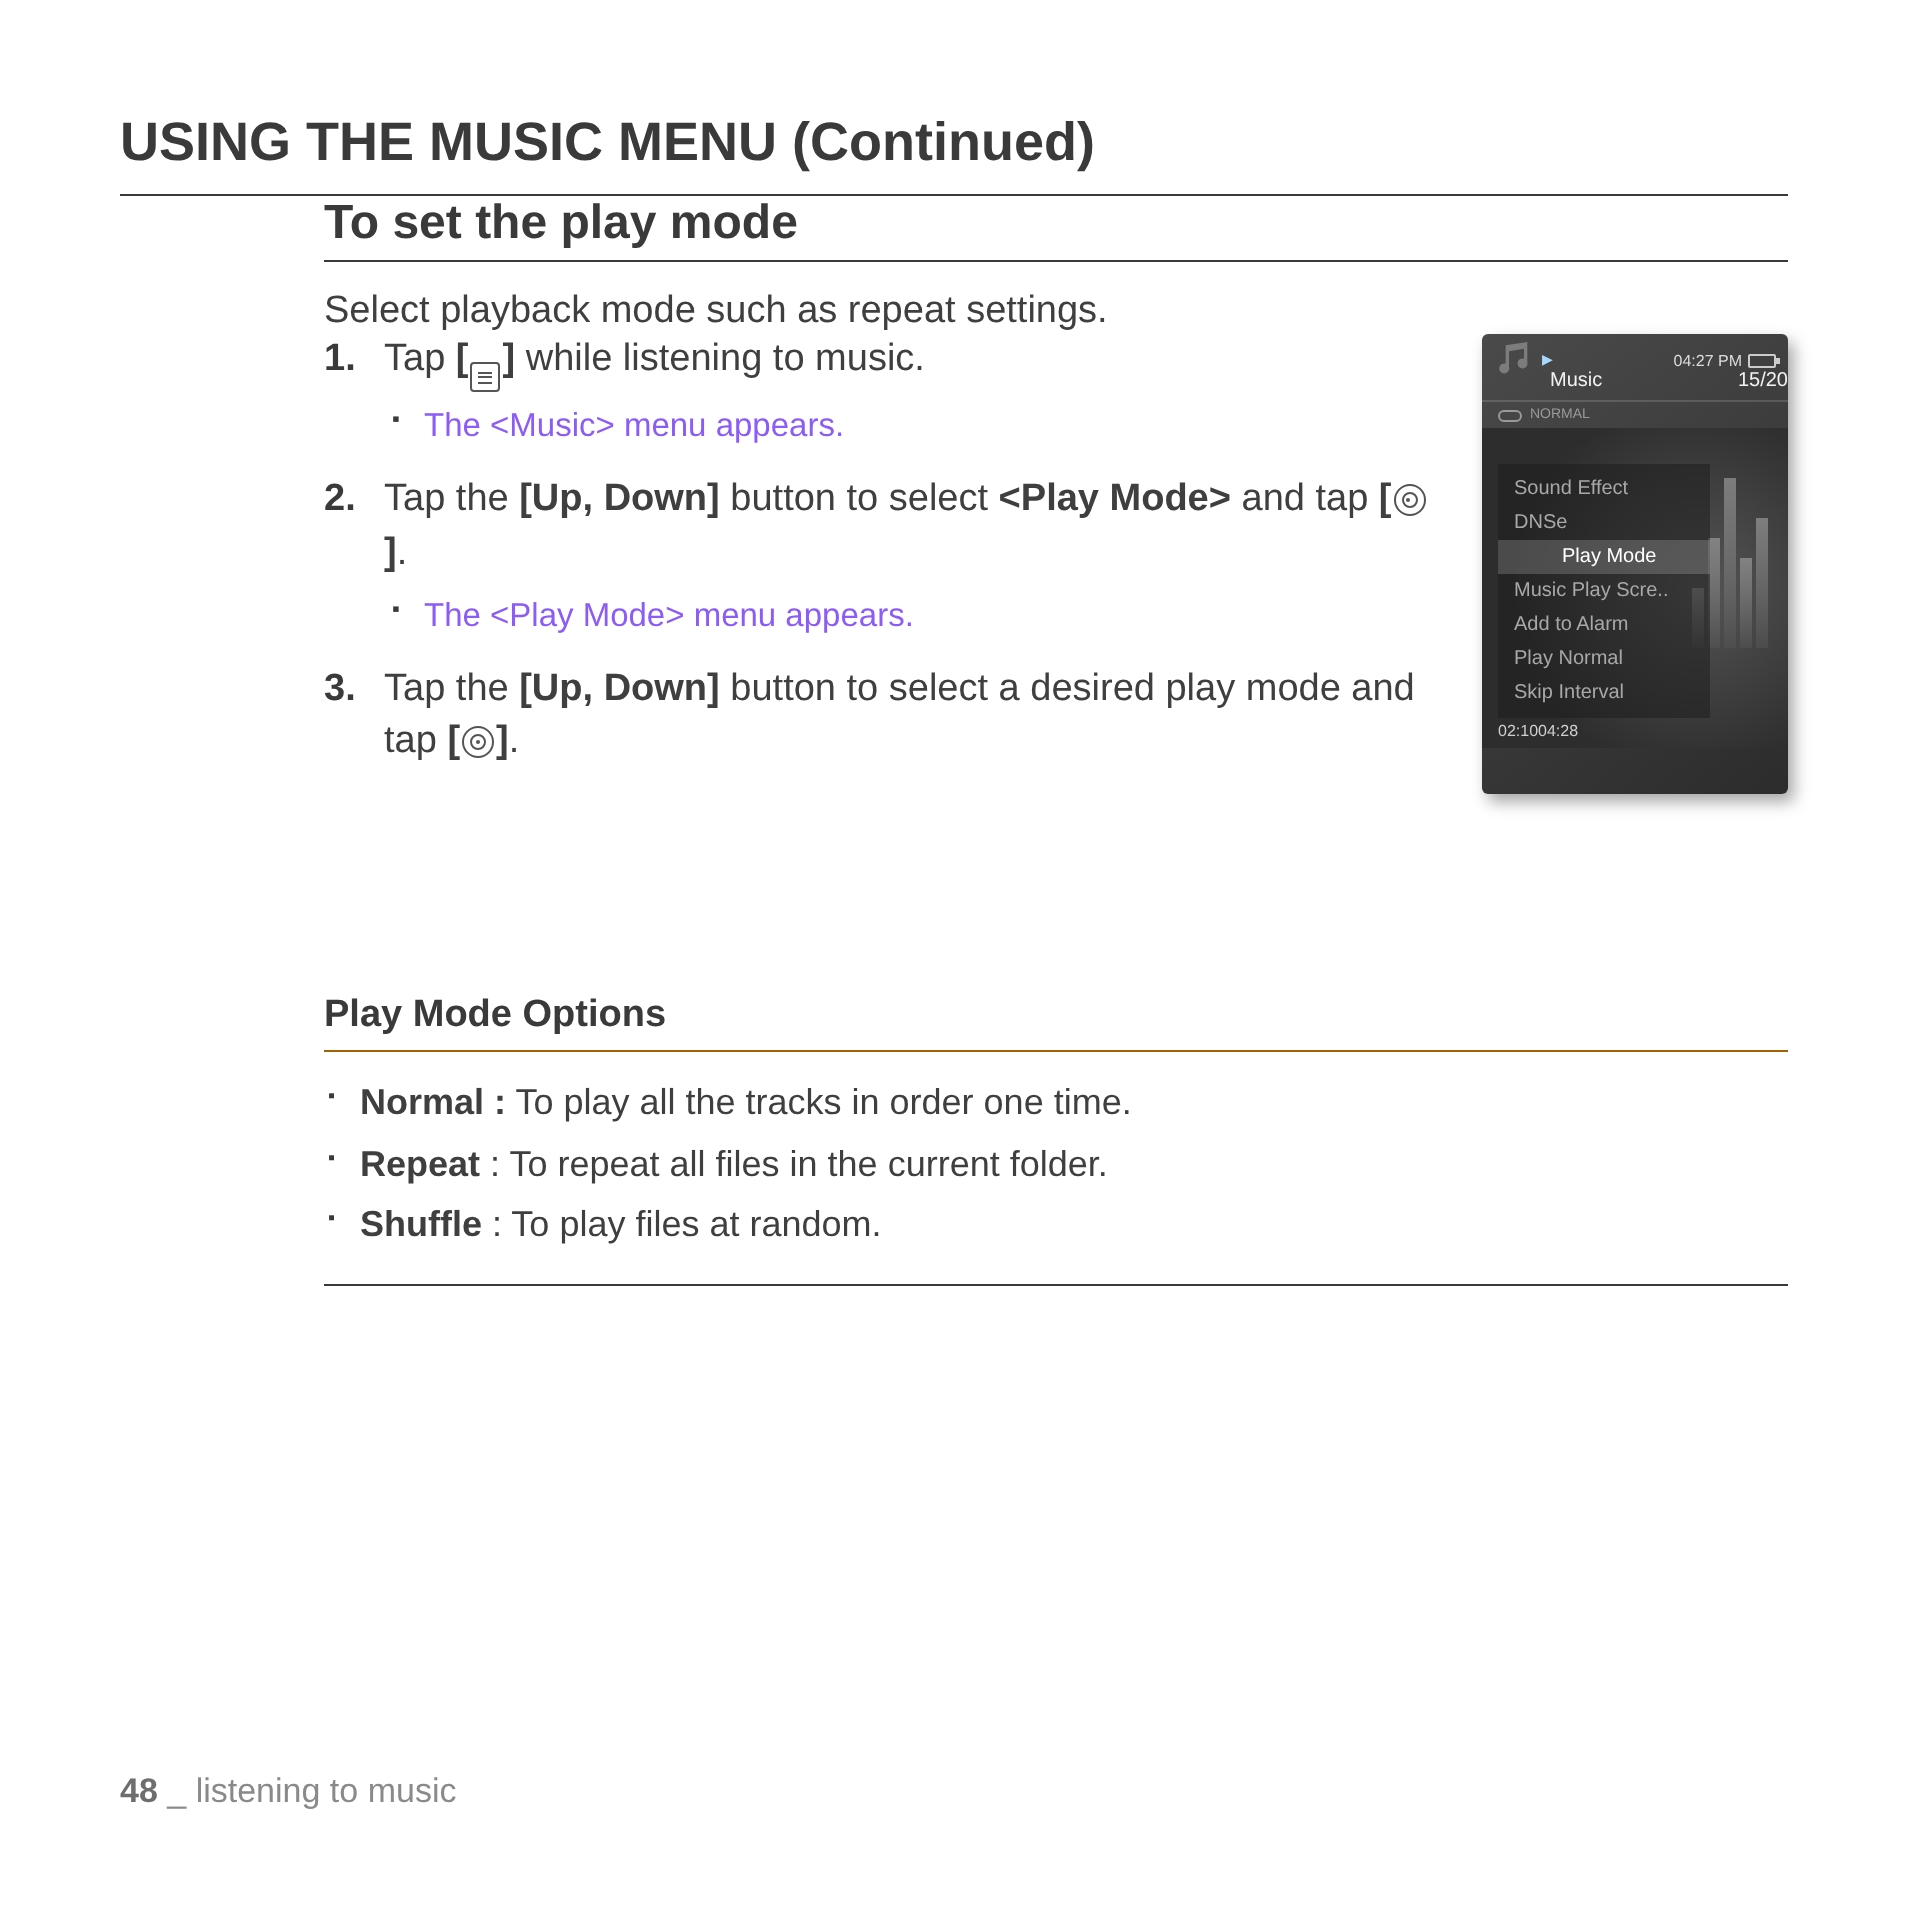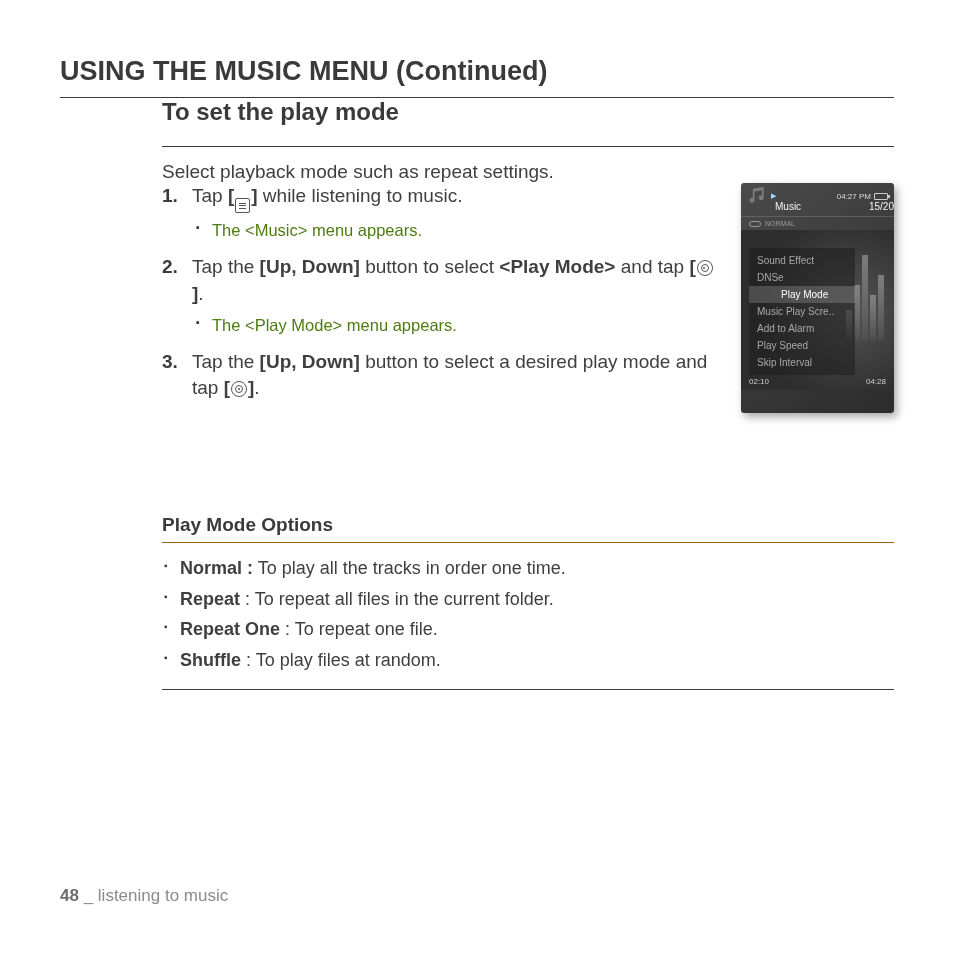--- a/index.html
+++ b/index.html
@@ -21,21 +21,21 @@
   }
   .content-block {
     margin-left: 102px;
     margin-right: 0;
   }
   .section-title {
     font-size: 24px;
     font-weight: bold;
     color: #3a3a3a;
     border-bottom: 1.5px solid #3a3a3a;
-    padding-bottom: 20px;
+    padding-bottom: 4px;
     margin-bottom: 14px;
   }
   .intro {
     font-size: 19px;
     color: #3f3f3f;
     margin-bottom: 0;
   }
   .row-wrap {
     display: flex;
     gap: 18px;
@@ -62,21 +62,21 @@
     position: absolute;
     left: 0;
     top: 0;
     font-weight: bold;
     color: #3a3a3a;
   }
   .sub {
     margin-top: 6px;
     margin-left: 4px;
     font-size: 16.5px;
-    color: #4d7c0f;
+    color: #8b5cf6;
     position: relative;
     padding-left: 16px;
   }
   .sub::before {
     content: "▪";
     position: absolute;
     left: 0;
     top: 1px;
     font-size: 11px;
     color: #3a3a3a;
@@ -231,21 +231,21 @@
     background:linear-gradient(#bbb,#555);
   }
   .eq-bars span:nth-child(1){height:30px;}
   .eq-bars span:nth-child(2){height:55px;}
   .eq-bars span:nth-child(3){height:85px;}
   .eq-bars span:nth-child(4){height:45px;}
   .eq-bars span:nth-child(5){height:65px;}
   .dev-times{
     position:absolute;
     left:8px; right:8px; bottom:4px;
-    display:flex; justify-content:space-between;
+    display:flex; 
     font-size:8px; color:#cfcfcf;
   }
 
   .options-block { margin-top: 100px; }
   .opts-title {
     font-size: 19px;
     font-weight: bold;
     color: #3a3a3a;
     border-bottom: 1px solid #a16207;
     padding-bottom: 6px;
@@ -341,38 +341,37 @@
             <span></span>
             <span></span>
         </div>
         <div class="menu-panel">
           <ul id="device-menu-list">
               <li>Sound Effect</li>
               <li>DNSe</li>
               <li class="sel">Play Mode</li>
               <li>Music Play Scre..</li>
               <li>Add to Alarm</li>
-              <li>Play Speed</li>
+              <li>Play Normal</li>
               <li>Skip Interval</li>
             </ul>
         </div>
         <div class="dev-times">
           <span>02:10</span>
           <span>04:28</span>
         </div>
       </div>
     </div>
   </div>
 
   <div class="options-block">
     <div class="opts-title">Play Mode Options</div>
     <ul class="opts" id="opts-list">
         <li><span class="bold">Normal :</span><span> To play all the tracks in order one time.</span></li>
         <li><span class="bold">Repeat</span><span> : To repeat all files in the current folder.</span></li>
-        <li><span class="bold">Repeat One</span><span> : To repeat one file.</span></li>
         <li><span class="bold">Shuffle</span><span> : To play files at random.</span></li>
       </ul>
   </div>
 </div>
 
 <div class="footer">
   <span class="pg">48</span><span> _ </span><span>listening to music</span>
 </div>
 
 </body></html>

